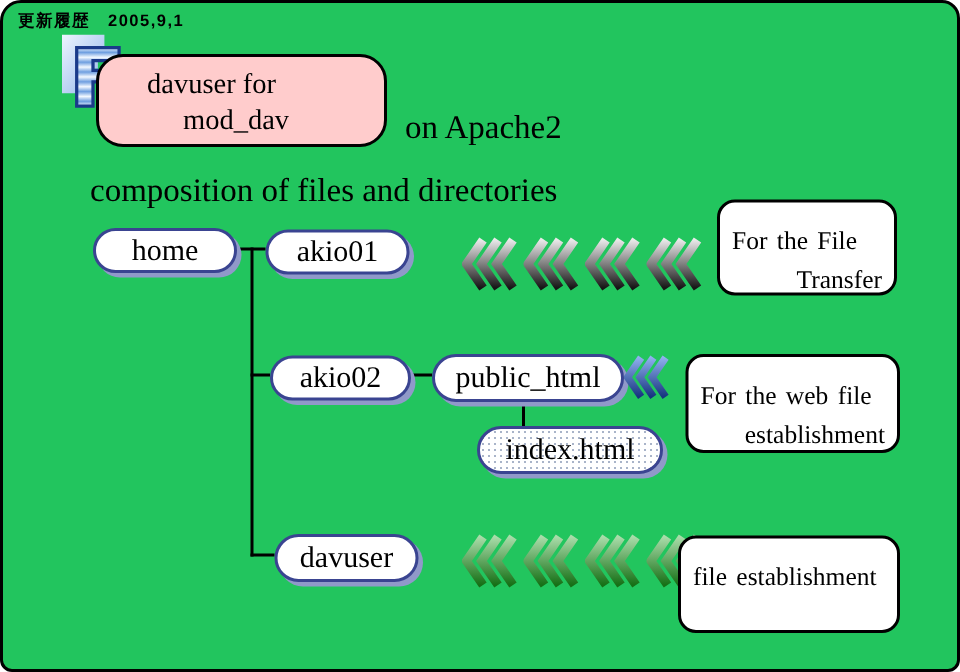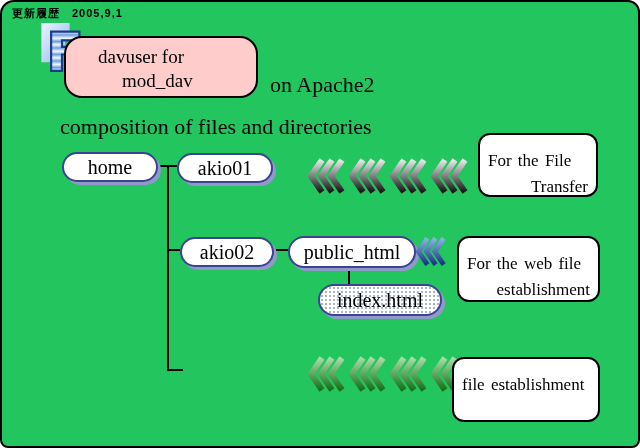--- a/index.html
+++ b/index.html
@@ -108,20 +108,23 @@
     </div>
   <div class="abs pill p-akio02">
       <span>akio02</span>
     </div>
   <div class="abs pill p-public">
       <span>public_html</span>
     </div>
   <div class="abs pill dotted p-index">
       <span>index.html</span>
     </div>
+  <div class="abs pill p-davuser">
+      <span>davuser</span>
+    </div>
 
   <div class="abs chevrow c-grey">
       <svg viewBox="0 0 38 38" height="38" width="38">
         <defs>
           <linearGradient id="chevgrad0" x1="0" y1="0" x2="0" y2="1">
             <stop offset="0" stop-color="#e9e9e9"></stop>
             <stop offset="1" stop-color="#161616"></stop>
           </linearGradient>
         </defs>
         <path d="M 14 3 L 3 19 L 14 35" fill="none" stroke="url(#chevgrad0)" stroke-width="6"></path>

